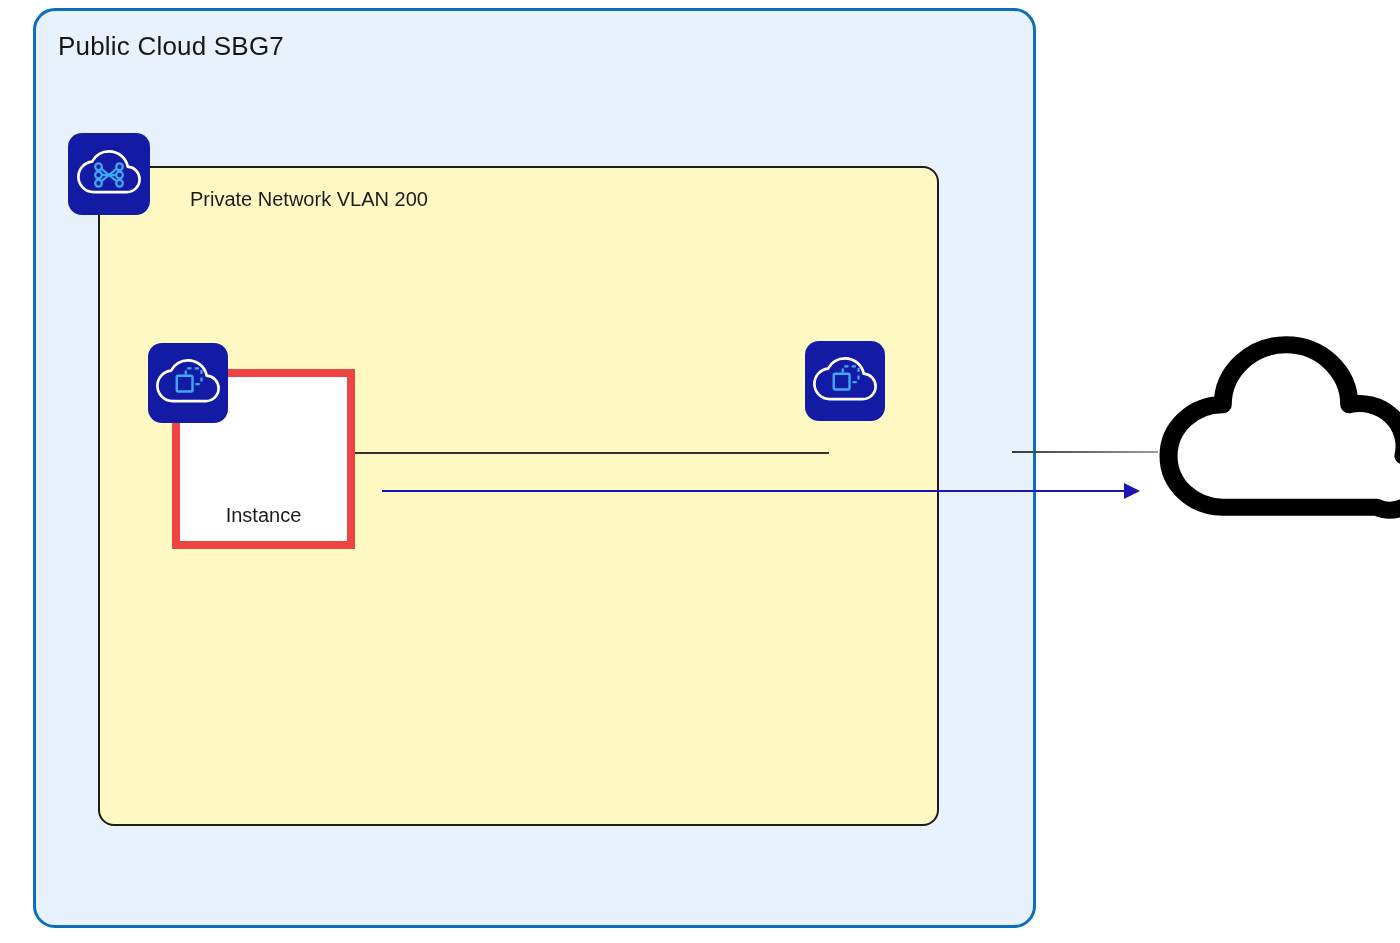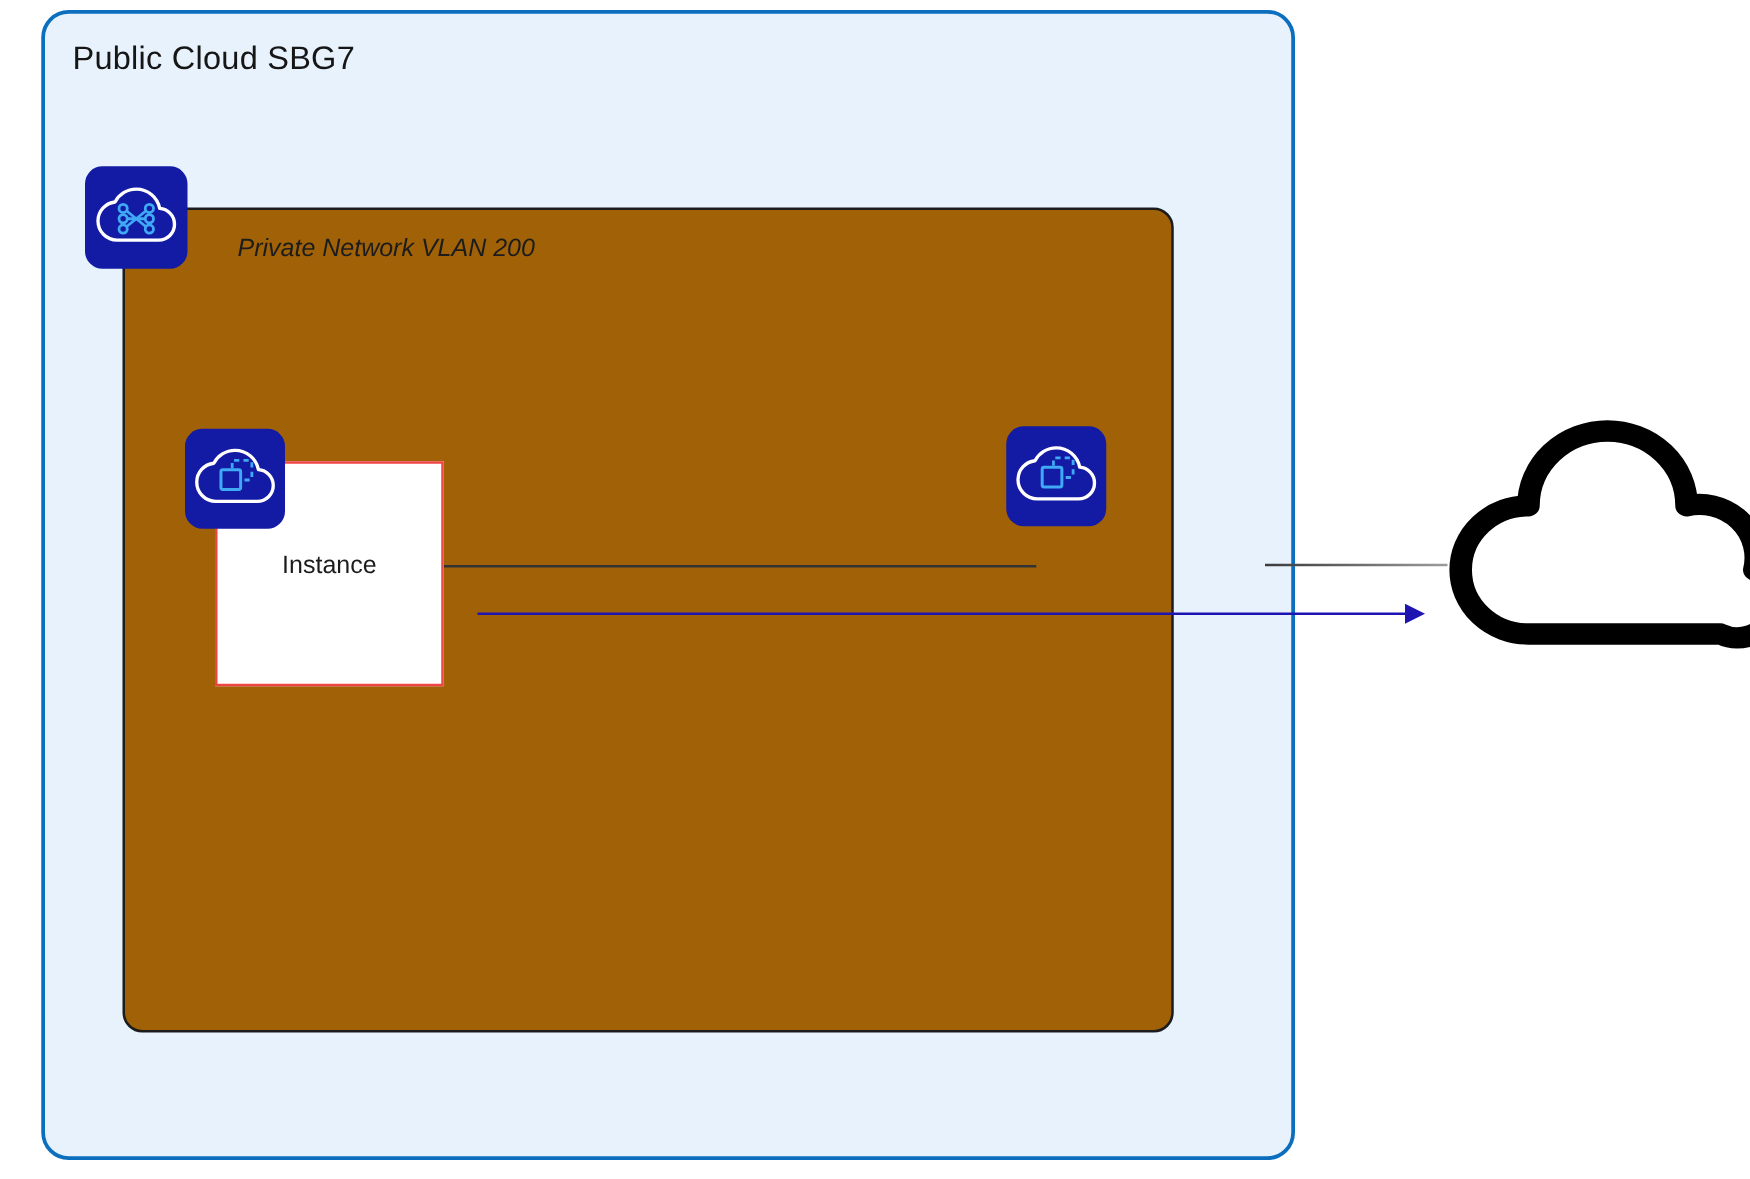--- a/index.html
+++ b/index.html
@@ -14,45 +14,44 @@
     background: #e7f2fc; border: 3px solid #0c6fbe; border-radius: 22px;
   }
   .public-cloud-title {
     position: absolute; left: 22px; top: 20px;
     font-size: 26px; color: #161616; letter-spacing: 0.2px;
   }
 
   
   .private-network {
     position: absolute; left: 62px; top: 155px; width: 841px; height: 660px;
-    background: #a16207; border: 2px solid #1c1c1c; border-radius: 16px;
+    background: #fef9c3; border: 2px solid #1c1c1c; border-radius: 16px;
     z-index: 1;
-    font-style: italic;
   }
   .private-network-label {
     position: absolute; left: 90px; top: 20px;
     font-size: 20px; color: #1c1c1c;
   }
 
   
   .badge {
     position: absolute; width: 82px; height: 82px;
     background: #131ba5; border-radius: 14px;
     display: flex; align-items: center; justify-content: center;
     z-index: 6;
   }
   .badge svg { width: 72px; height: 72px; }
   .badge-vlan { left: 43px; top: 133px; }
   .badge-instance { left: 123px; top: 343px; width: 80px; height: 80px; }
   .badge-stormshield { left: 780px; top: 341px; width: 80px; height: 80px; }
 
   
   .node-box {
-    position: absolute; background: #ffffff; border: 2px solid #ef4444;
-    display: flex; align-items: center; justify-content: center;
+    position: absolute; background: #ffffff; border: 8px solid #ef4444;
+    display: flex; align-items: flex-end; justify-content: center;
     z-index: 3;
   }
   .node-box .node-label { font-size: 20px; color: #1c1c1c; }
   .node-instance { left: 147px; top: 369px; width: 183px; height: 180px; }
   .node-instance .node-label { margin-bottom: 14px; }
   .node-stormshield { left: 804px; top: 367px; width: 183px; height: 181px; }
 
   
   .line { position: absolute; }
   .line-instance-stormshield {

